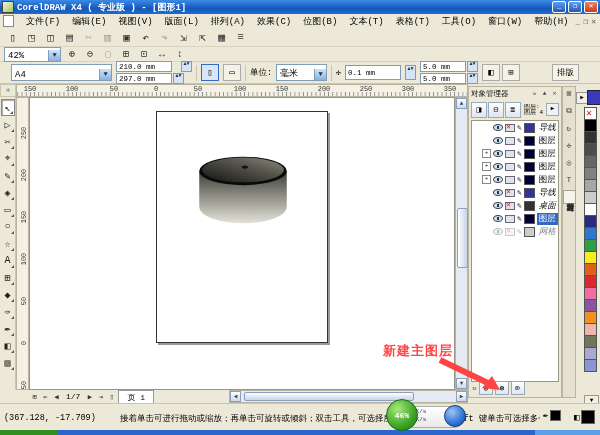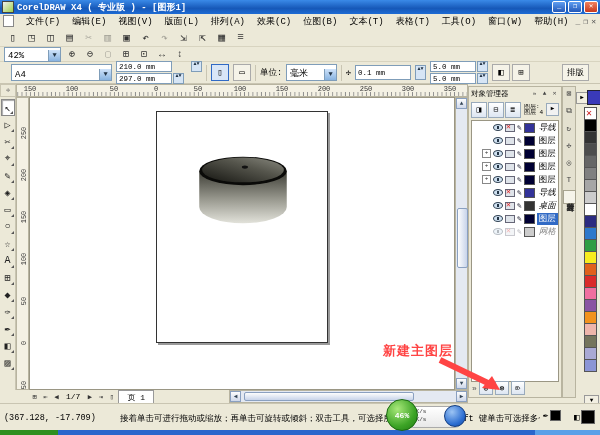--- a/index.html
+++ b/index.html
@@ -213,21 +213,21 @@
         <span class="ztool">↕</span>
       </span>
   </div>
 
   <div class="abs propbar">
     <span class="combo" style="width:96px;height:15px;">
       <span>A4</span>
       <span class="arr">▼</span>
     </span>
     <span class="pb-dims">
-      <span style="display:flex;gap:19px;">
+      <span style="display:flex;gap:9px;">
         <span class="mini-field">210.0 mm</span>
         <span class="spin">▲▼</span>
       </span>
       <span style="display:flex;gap:1px;">
         <span class="mini-field">297.0 mm</span>
         <span class="spin">▲▼</span>
       </span>
     </span>
     <span class="pb-sep"></span>
     <span class="pbtn sel">▯</span>

